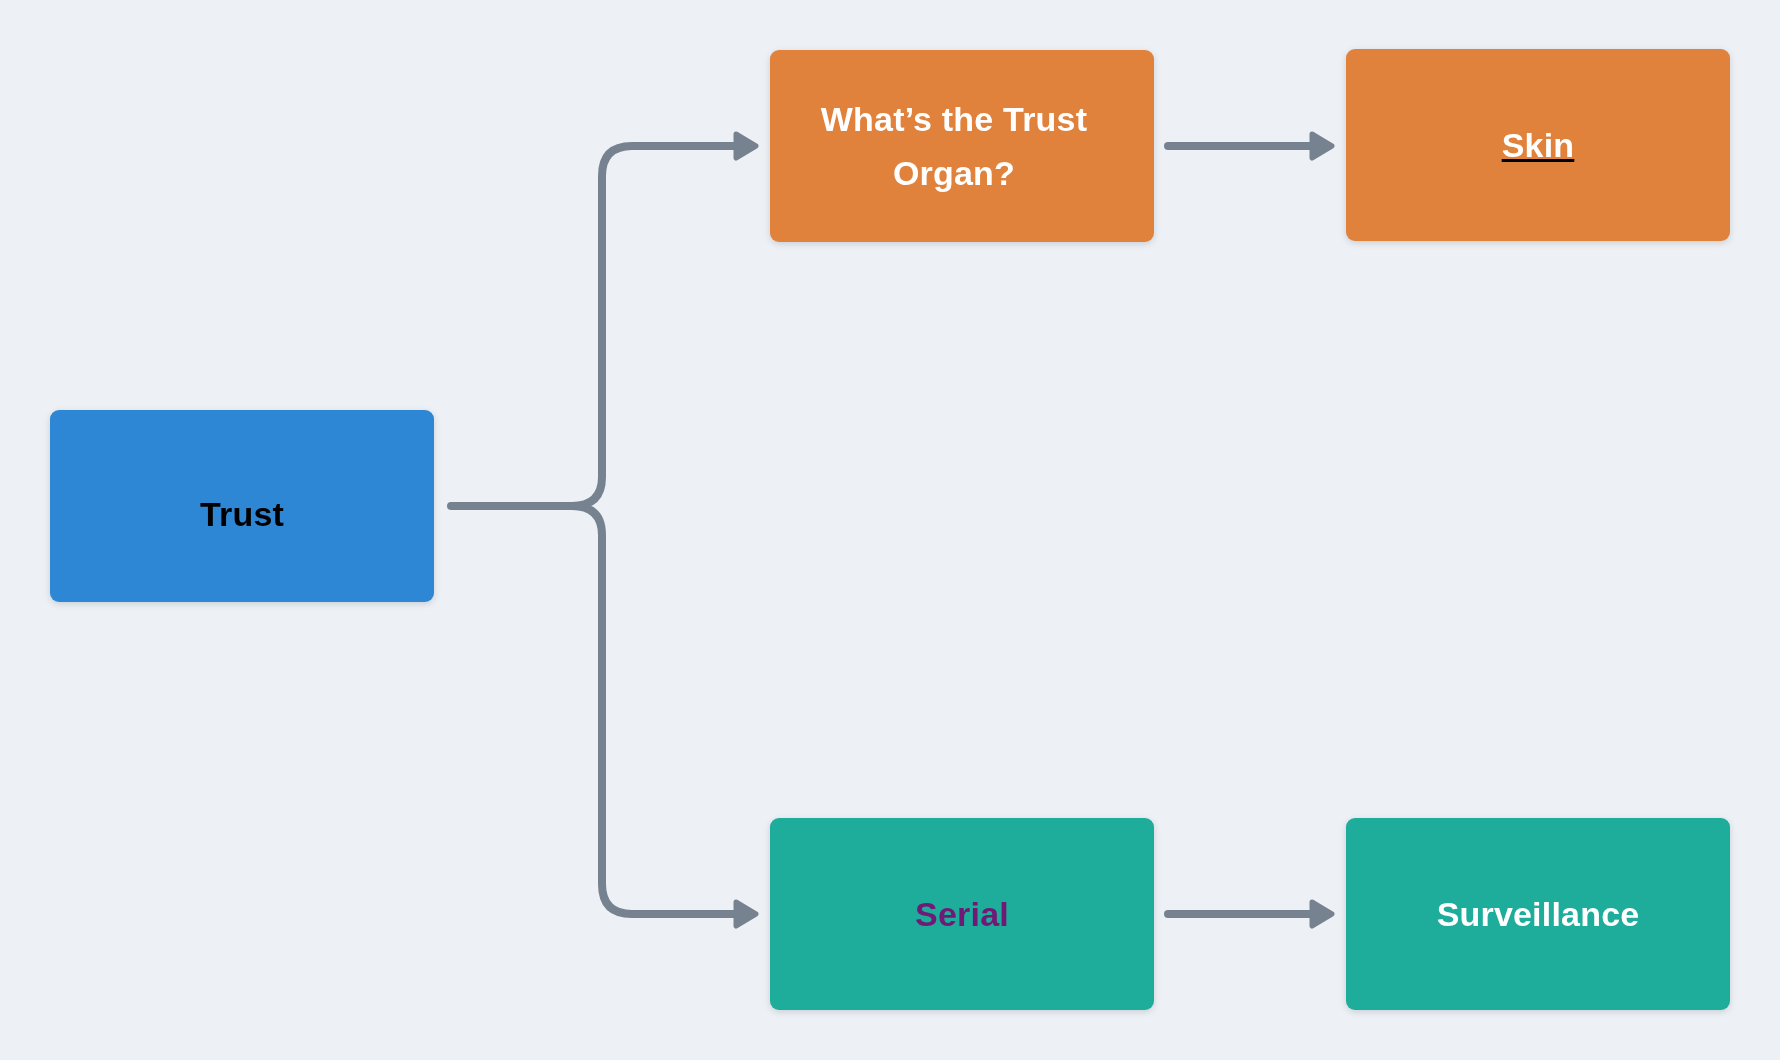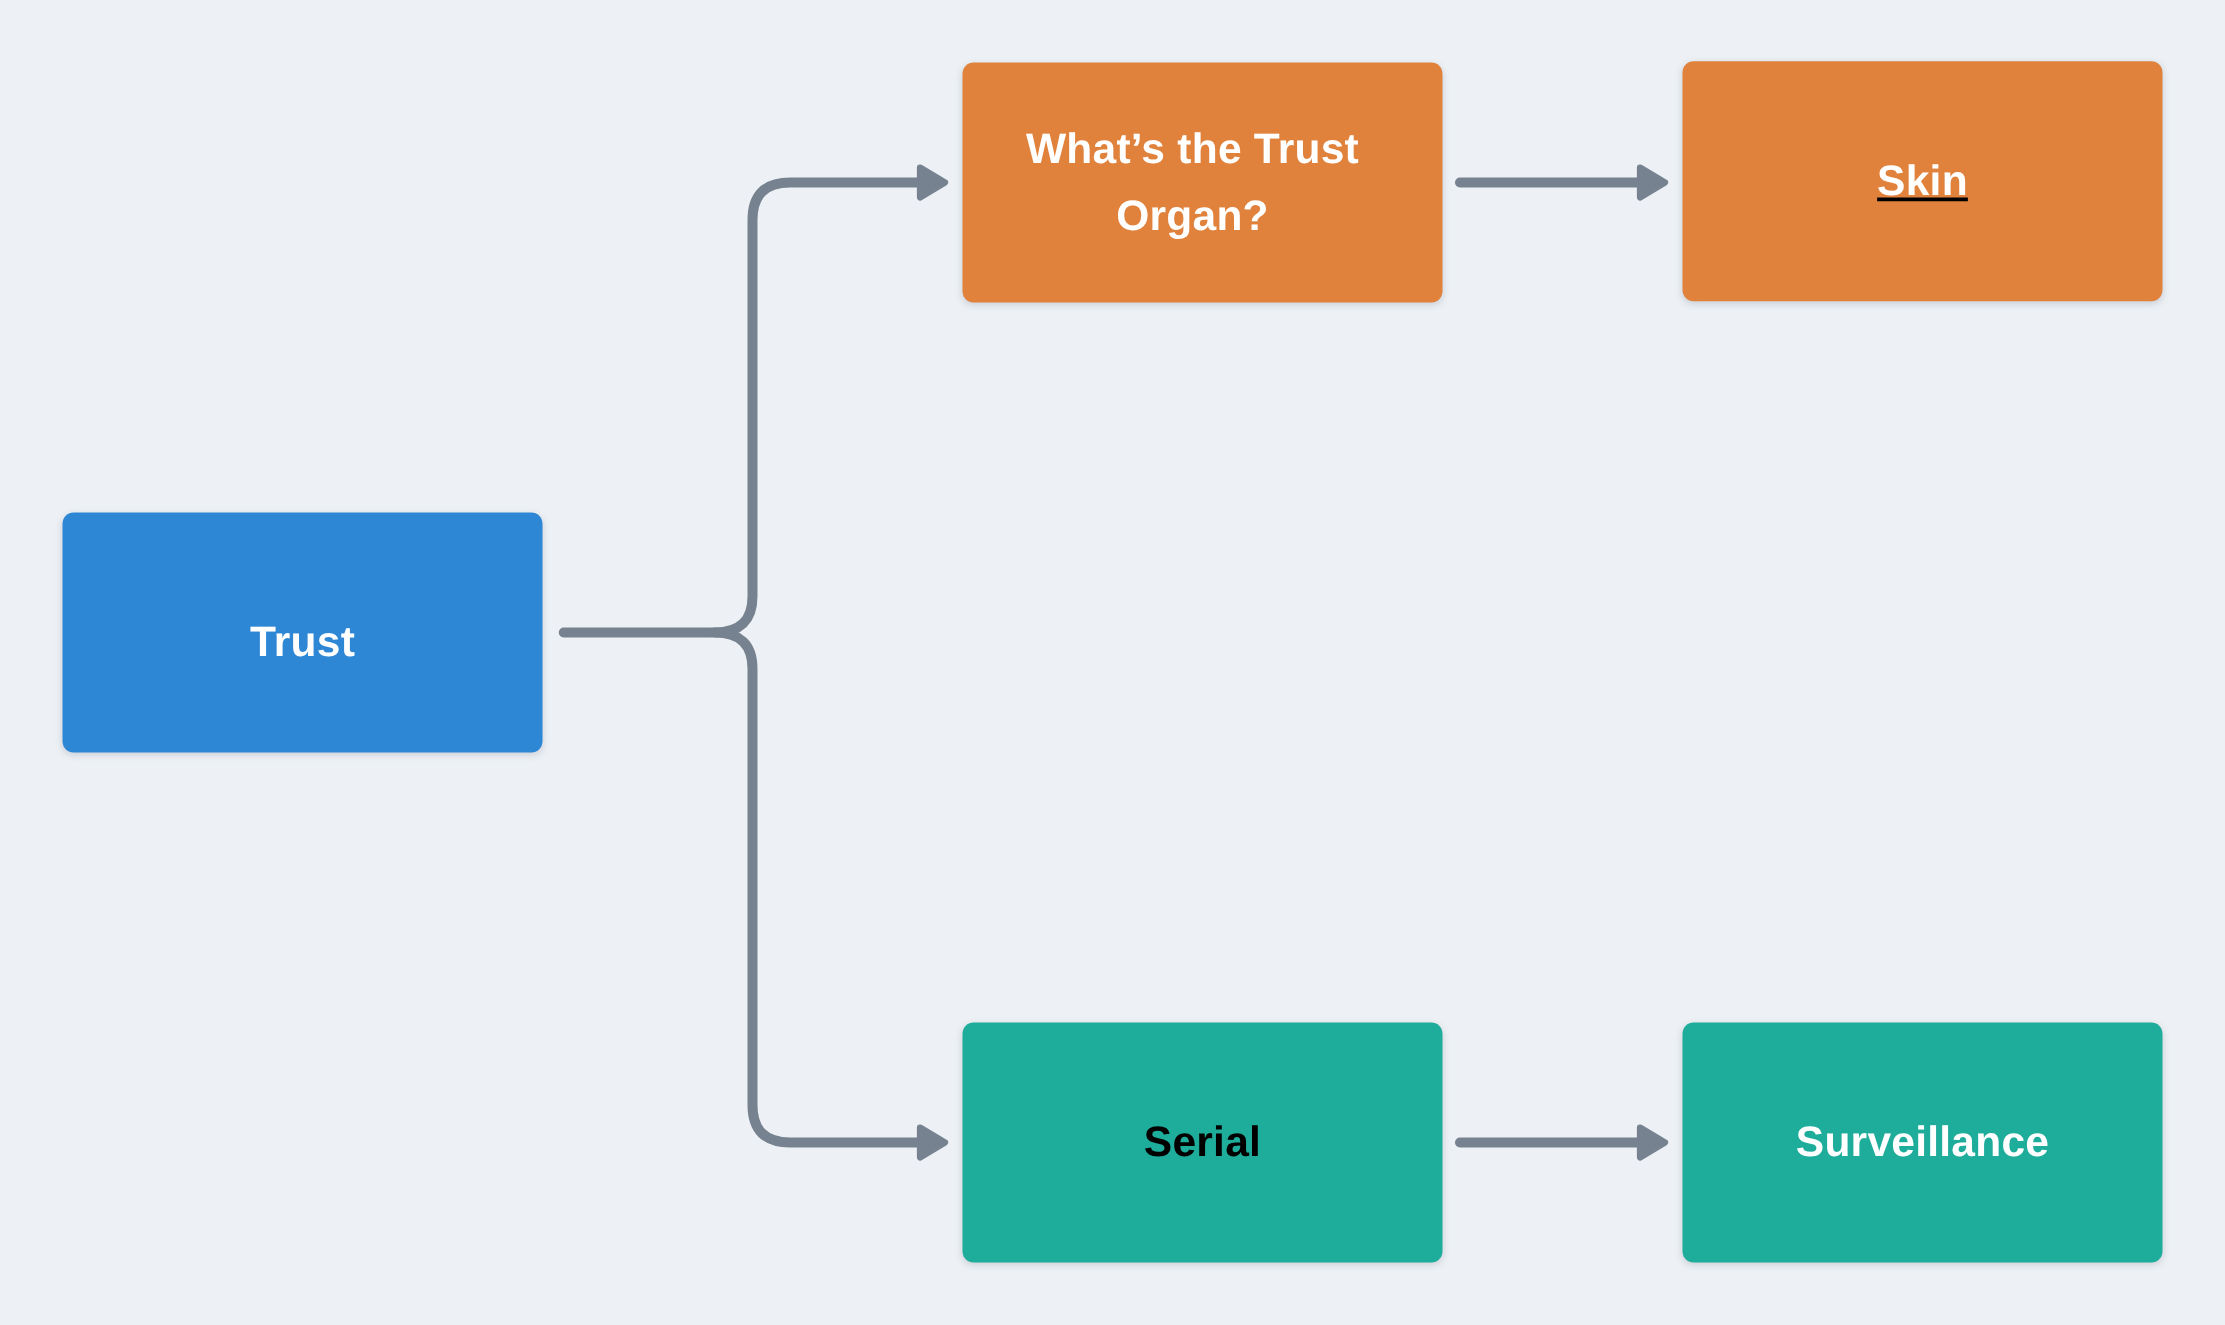--- a/index.html
+++ b/index.html
@@ -83,32 +83,32 @@
       <path class="edge-head" d="M 1312 134 L 1332 146 L 1312 158 Z" fill="#76828f" stroke="#76828f"></path>
     </g>
 
     <g>
       <path class="edge-line" d="M 1168 914 L 1310 914" stroke="#76828f"></path>
       <path class="edge-head" d="M 1312 902 L 1332 914 L 1312 926 Z" fill="#76828f" stroke="#76828f"></path>
     </g>
   </svg>
 
   <div class="node node-trust" style="background-color: rgb(46, 135, 213);">
-    <span class="node-label" style="color: #ffffff; margin-top: 16px;">Trust</span>
+    <span class="node-label" style="color: #000000; margin-top: 16px;">Trust</span>
   </div>
 
   <div class="node node-trust-organ" style="background-color: rgb(224, 130, 60);">
     <span class="node-label" style="color: rgb(255, 255, 255);">What’s the Trust Organ?</span>
   </div>
 
   <div class="node node-skin" style="background-color: rgb(224, 130, 60);">
     <span class="node-label" style="color: rgb(255, 255, 255);">Skin</span>
   </div>
 
   <div class="node node-serial" style="background-color: rgb(30, 172, 155);">
-    <span class="node-label" style="color: #000000;">Serial</span>
+    <span class="node-label" style="color: #701a75;">Serial</span>
   </div>
 
   <div class="node node-surveillance" style="background-color: rgb(30, 172, 155);">
     <span class="node-label" style="color: rgb(255, 255, 255);">Surveillance</span>
   </div>
 
 </div>
 
 </body></html>

